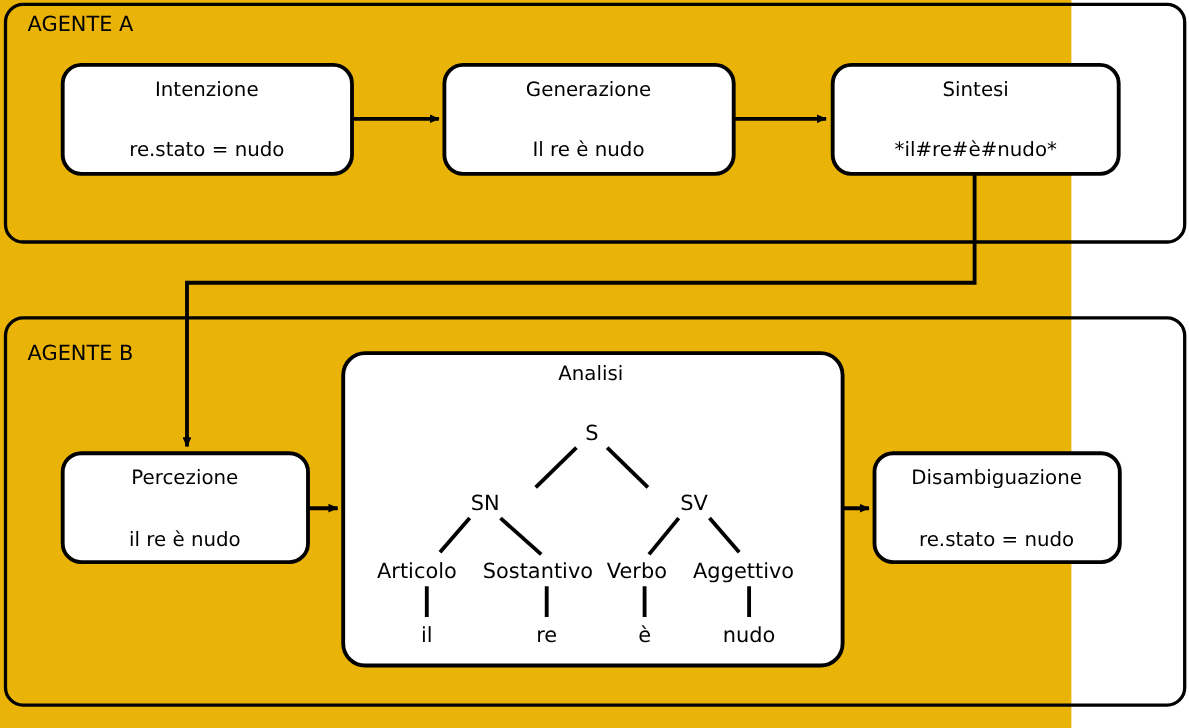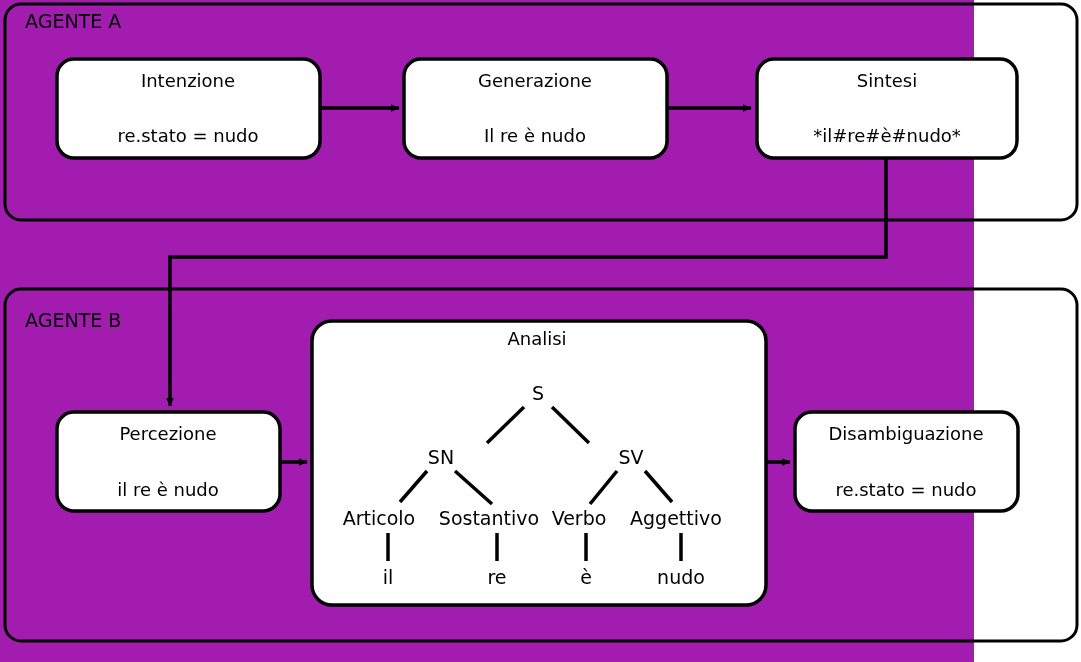--- a/index.html
+++ b/index.html
@@ -10,21 +10,21 @@
   body {
     width: 1081px;
     height: 662px;
     font-family: "DejaVu Sans", sans-serif;
     overflow: hidden;
   }
   #diagram-root {
     position: relative;
     width: 974px;
     height: 662px;
-    background: #a21caf;
+    background: #eab308;
   }
   svg.diagram {
     display: block;
     width: 1081px;
     height: 662px;
   }
   .agent-frame {
     fill: none;
     stroke: #000000;
     stroke-width: 3;

